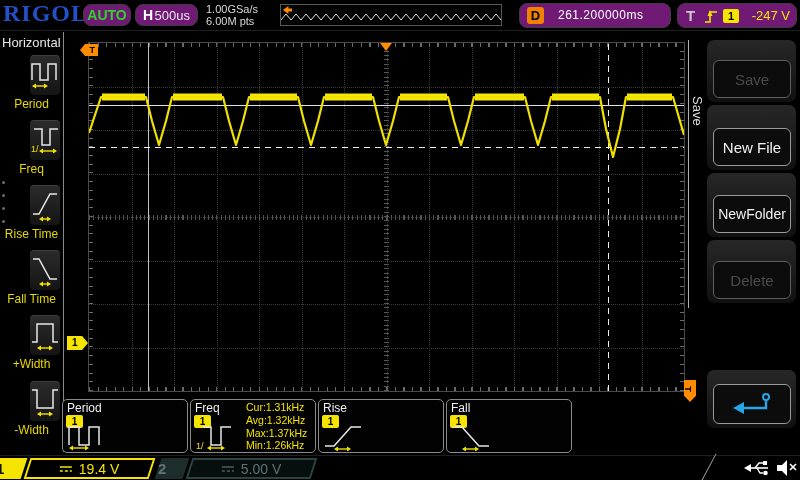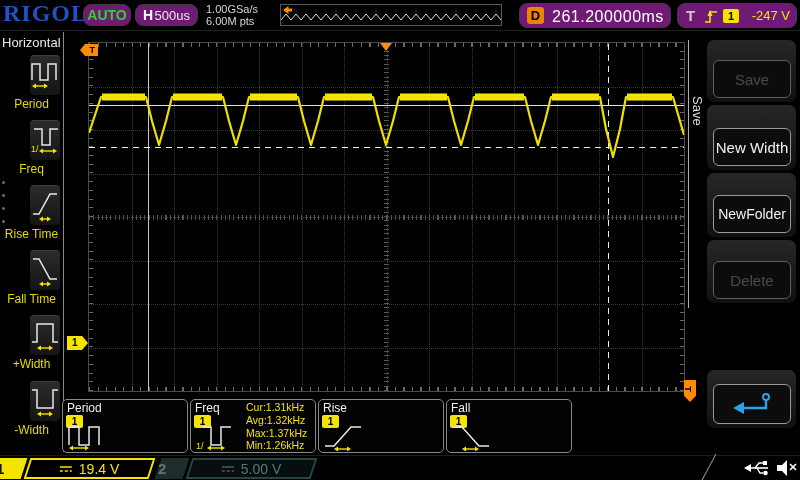--- a/index.html
+++ b/index.html
@@ -16,21 +16,21 @@
   #h-box{left:135px;top:4px;width:63px;height:22px;color:#fff;}
   #h-box .hl{position:absolute;left:7px;top:2px;font-weight:bold;font-size:14px;color:#fff;}
   #h-box .hv{position:absolute;right:7px;top:3px;font-size:13px;color:#e8e8e8;}
   #rate{left:206px;top:3px;font-size:11px;line-height:12px;color:#d8d8d8;}
   #thumb{left:280px;top:4px;width:222px;height:22px;background:#020202;border:1px solid #585858;box-sizing:border-box;}
   #thumb-arrow{left:2px;top:1px;width:9px;height:8px;background:#ff8c00;
                clip-path:polygon(0 50%,60% 0,60% 30%,100% 30%,100% 70%,60% 70%,60% 100%);}
   #d-box{left:519px;top:3px;width:152px;height:25px;}
   #d-badge{left:7px;top:3px;width:17px;height:17px;background:#f08200;border-radius:3px;color:#000;
            font-weight:bold;font-size:13px;text-align:center;line-height:17px;}
-  #d-val{left:32px;top:4px;font-size:16px;color:#fff;letter-spacing:.5px;}
+  #d-val{left:38px;top:4px;font-size:12px;color:#fff;letter-spacing:.5px;}
   #t-box{left:677px;top:3px;width:120px;height:25px;}
   #t-lab{left:8px;top:3px;font-weight:bold;font-size:15px;color:#c8c8c8;}
   #t-badge{left:45px;top:5px;width:16px;height:14px;background:#f5e400;border-radius:2px;color:#000;
            font-weight:bold;font-size:11px;text-align:center;line-height:14px;}
   #t-val{right:6px;top:4px;font-size:13px;color:#f5e400;}
   #slope-icon{left:26px;top:4px;}
   #topdiv{left:0;top:30px;width:800px;height:1px;background:#1f1f1f;}
 
   
   #menu-title{left:2px;top:35px;font-size:13px;color:#e8e8e8;}
@@ -286,21 +286,21 @@
     <span>T</span>
   </div>
 
   <div class="abs" id="menu-outline"></div>
   <div class="abs" id="tab-save">Save</div>
 
   <div class="card" style="top:40px;height:62px">
     <div class="mbtn off">Save</div>
   </div>
   <div class="card" style="top:105px;height:65px">
-    <div class="mbtn on">New Width</div>
+    <div class="mbtn on">New File</div>
   </div>
   <div class="card" style="top:240px;height:63px">
     <div class="mbtn off">Delete</div>
   </div>
   <div class="card" style="top:173px;height:64px">
     <div class="mbtn on" style="font-size:14px">NewFolder</div>
   </div>
   <div class="card" style="top:370px;height:58px">
     <div class="mbtn on" style="height:40px">
       <svg width="44" height="26">

